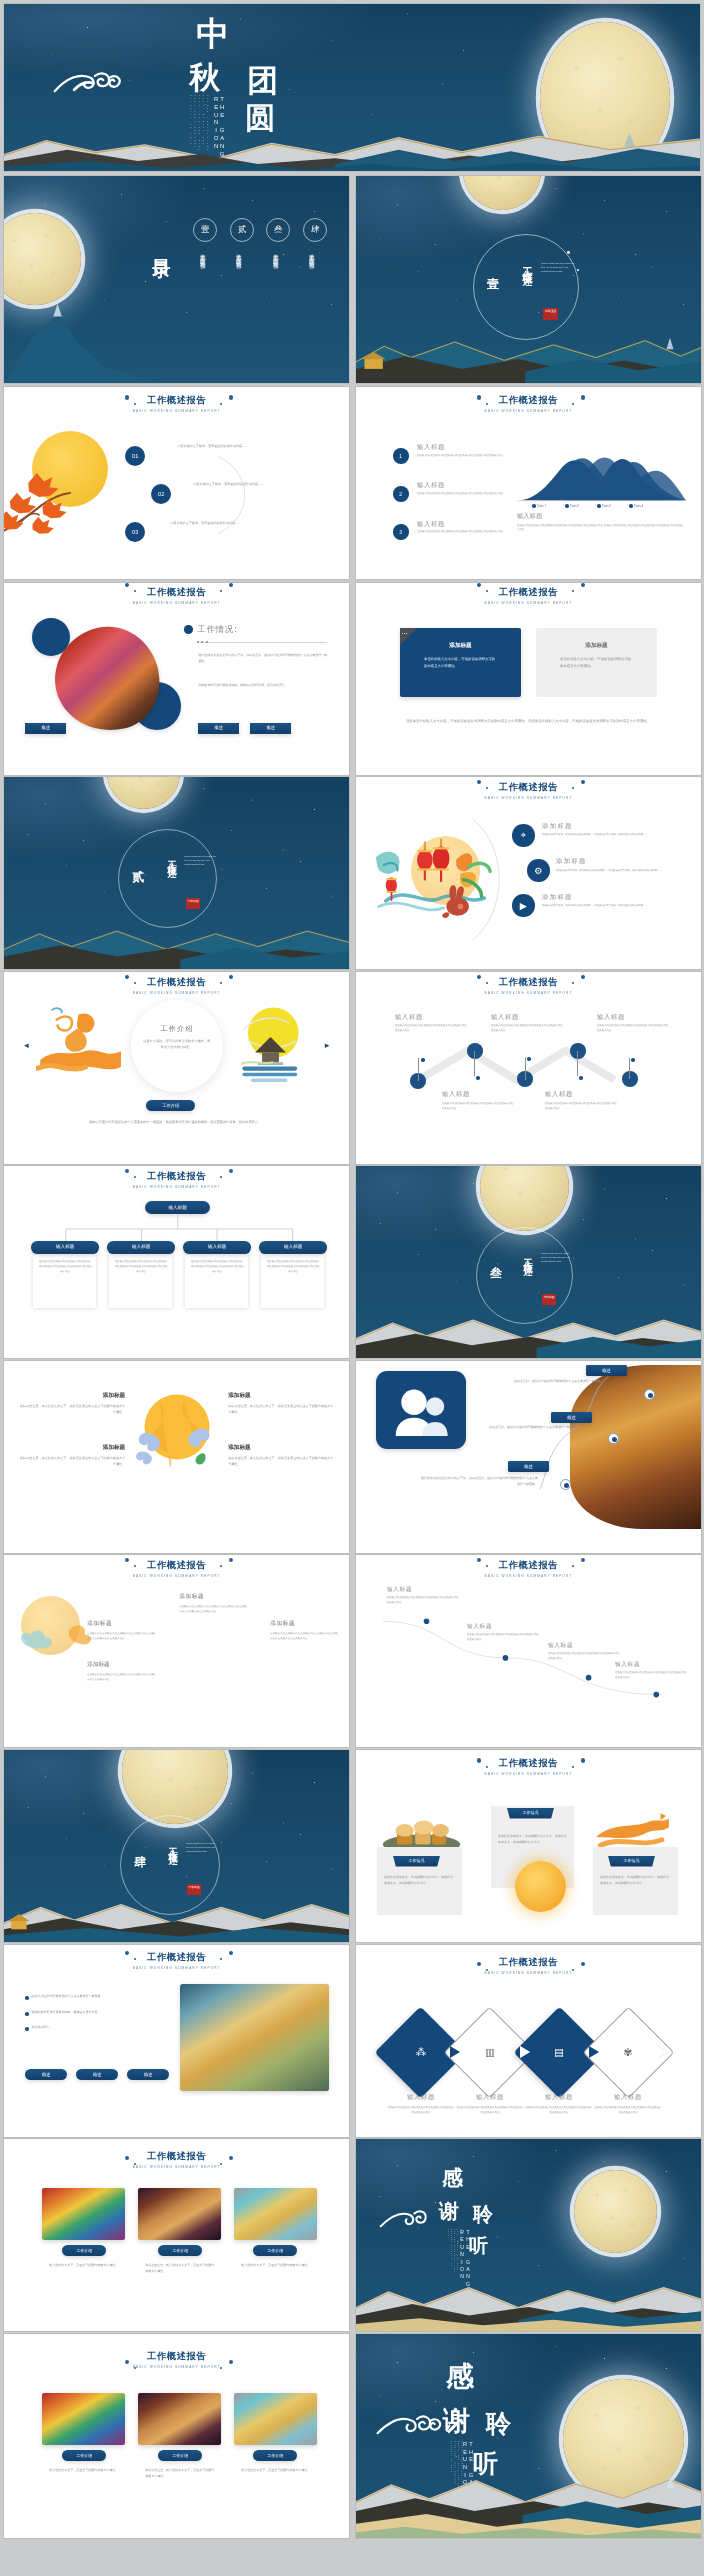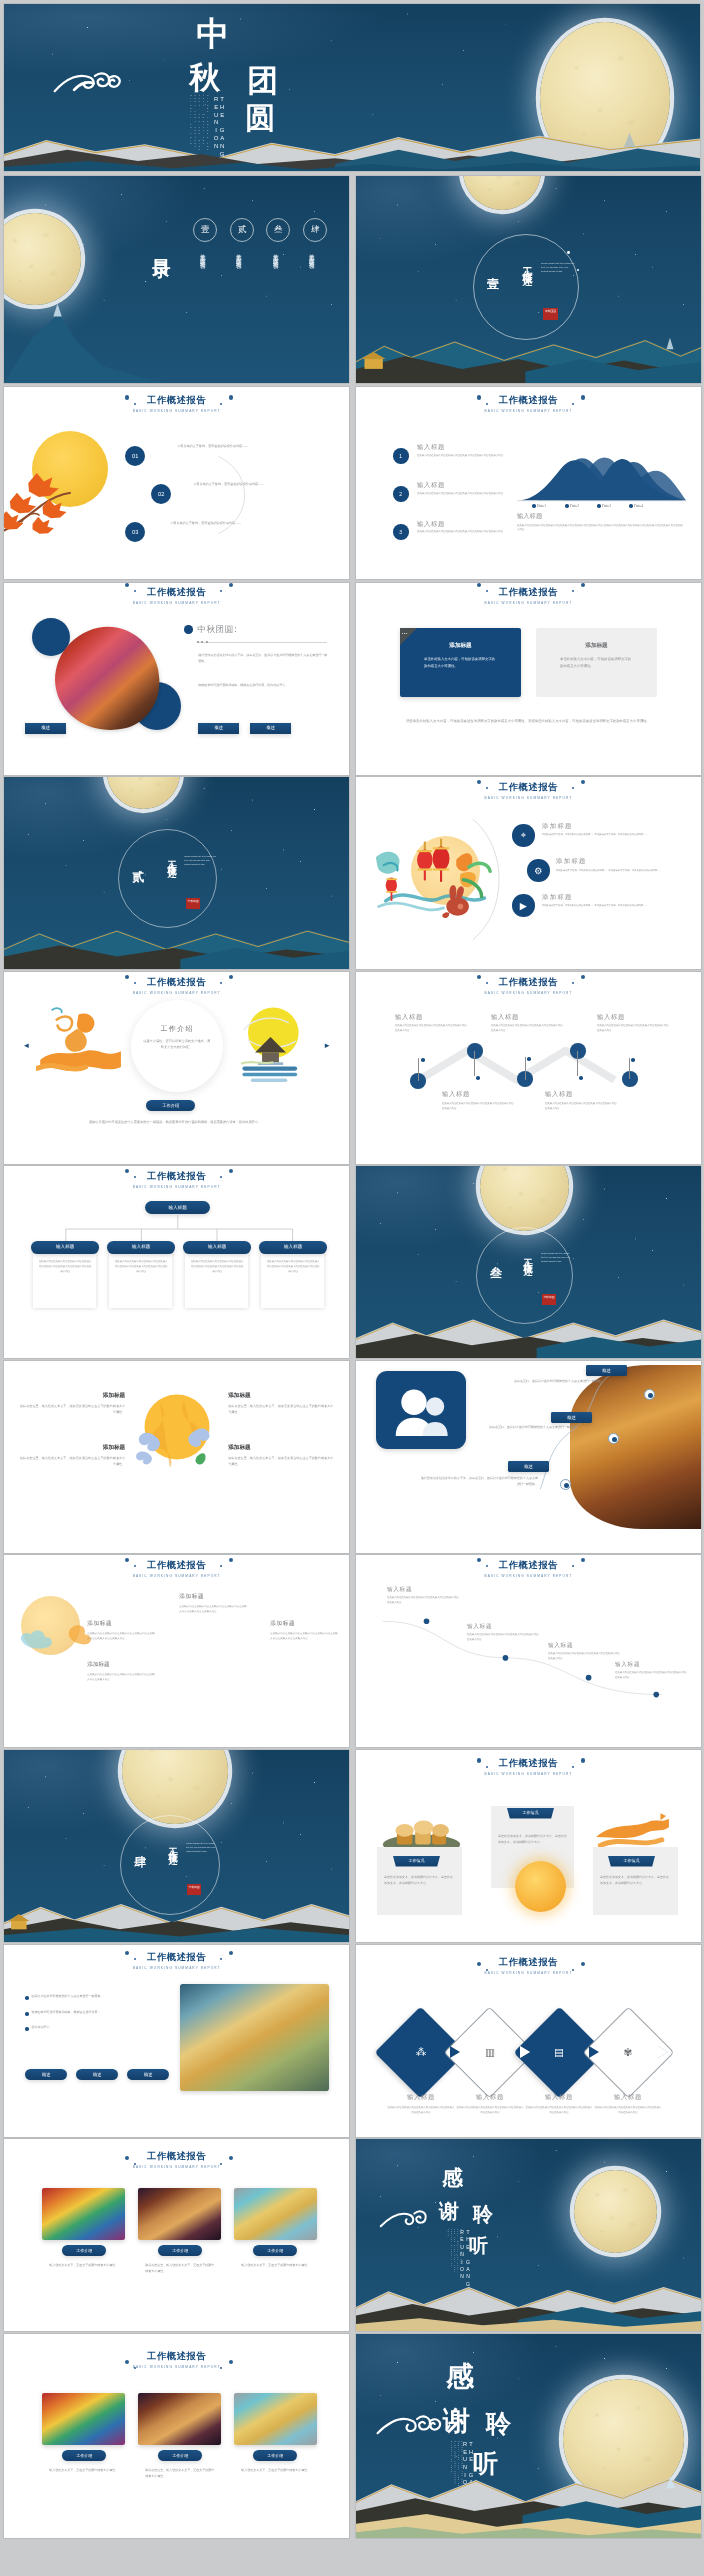--- a/index.html
+++ b/index.html
@@ -261,21 +261,21 @@
     <div class="dot" style="left:121px;top:-2.8px;width:4.2px;height:4.2px"></div>
     <div class="dot" style="left:130px;top:4.2px;width:2.1px;height:2.1px"></div>
     <div class="dot" style="left:216px;top:4.2px;width:2.1px;height:2.1px"></div>
     <div class="dot" style="left:225px;top:-2.8px;width:4.2px;height:4.2px"></div>
   </div>
   <div class="accentbg shadowcard" style="position:absolute;left:28px;top:35px;width:38px;height:38px;border-radius:50%"></div>
   <div class="accentbg shadowcard" style="position:absolute;left:129px;top:99px;width:48px;height:48px;border-radius:50%"></div>
   <div class="shadowcard" style="position:absolute;left:51px;top:44px;width:104px;height:104px;border-radius:52% 48% 44% 56% / 50% 52% 48% 50%;transform:rotate(-12deg);
       background:linear-gradient(150deg,#7a2a1c 0%,#c33a2e 18%,#e05a63 32%,#b9486f 46%,#d97a3a 62%,#6b3a22 80%,#2a1a14 100%)"></div>
   <div class="accentbg" style="position:absolute;left:180px;top:42px;width:8.5px;height:8.5px;border-radius:50%"></div>
-  <div class="zh-h" style="position:absolute;left:193px;top:41px;font-size:8.5px;letter-spacing:0.7px">中秋团圆:</div>
+  <div class="zh-h" style="position:absolute;left:193px;top:41px;font-size:8.5px;letter-spacing:0.7px">工作情况:</div>
   <div style="position:absolute;left:193px;top:59px;width:130px;height:0.7px;background:#d2d5d9"></div>
   <div style="position:absolute;left:193px;top:58px;display:flex;gap:2.1px">
     <span style="width:2.1px;height:2.1px;background:#8b8d90;border-radius:50%"></span>
     <span style="width:2.1px;height:2.1px;background:#8b8d90;border-radius:50%"></span>
     <span style="width:2.1px;height:2.1px;background:#8b8d90;border-radius:50%"></span>
   </div>
   <div class="zh-body" style="position:absolute;left:194px;top:70px;width:130px;font-size:3px;line-height:5.6px">建议您使用文档源文件中的原字体，效果会更好。图标以及图片均可根据您的个人需要来进行一键替换。</div>
   <div class="zh-body" style="position:absolute;left:194px;top:100px;width:130px;font-size:3px;line-height:5.6px">数据图表均可进行替换和编辑，根据需要进行设置；祝你使用开心。</div>
   <div class="chip shadowcard" style="position:absolute;left:21px;top:140px;width:41px;height:10.6px;line-height:10.6px;font-size:4.2px">概述</div>
   <div class="chip shadowcard" style="position:absolute;left:194px;top:140px;width:41px;height:10.6px;line-height:10.6px;font-size:4.2px">概述</div>

